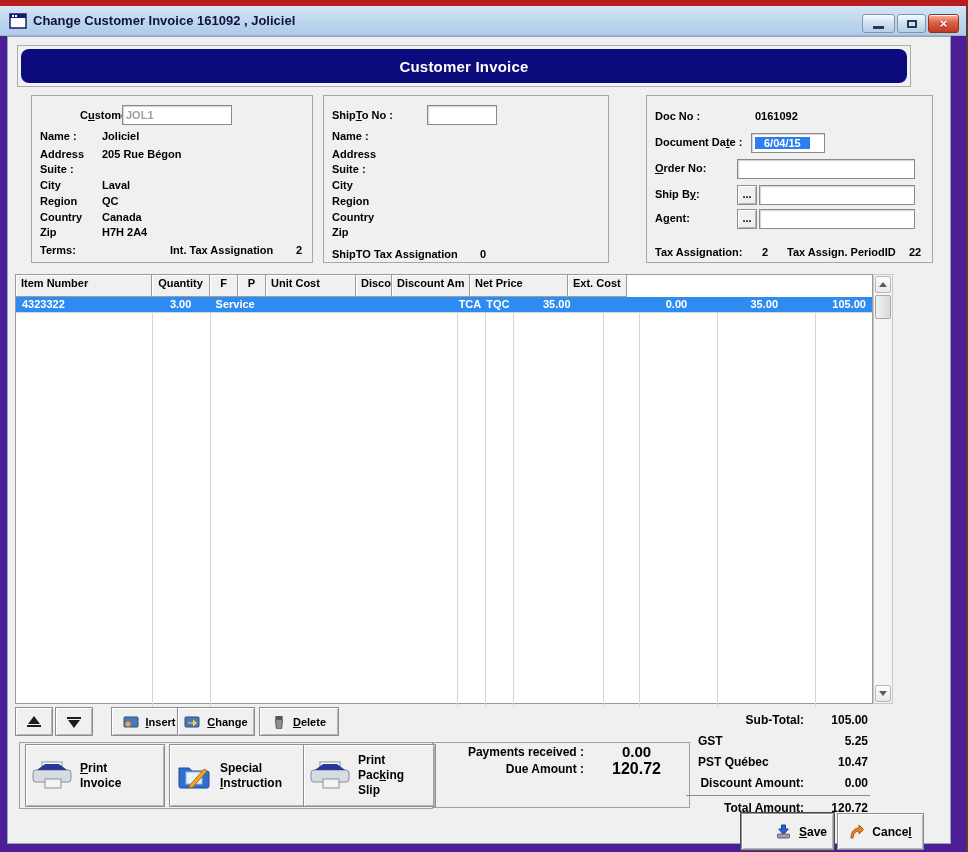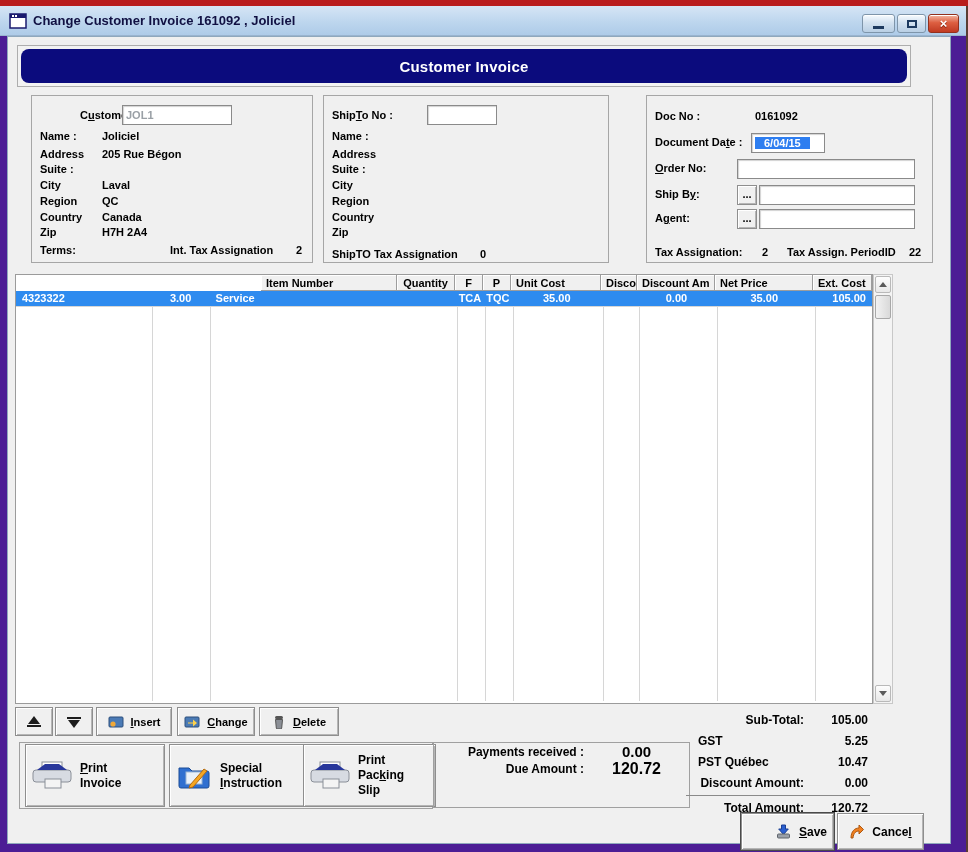--- a/index.html
+++ b/index.html
@@ -55,21 +55,21 @@
     display:flex; align-items:center; padding:0 3px; }
   .ghost-text { color:#9aa0a6; font-weight:bold; }
   .sel-text { background:#2e7ef0; color:#fff; font-weight:bold; padding:0 9px; }
   .browse-btn { position:absolute; width:20px; height:20px; background:#f0f0f0;
     border:1px solid #8e8e8e; box-shadow:inset 1px 1px 0 #fff, inset -1px -1px 0 #b5b5b5;
     font-weight:bold; font-size:11px; text-align:center; line-height:16px; cursor:default; }
 
   
   .grid { position:absolute; left:7px; top:237px; width:858px; height:430px;
     background:#fff; border:1px solid #9b9b9b; }
-  .grid-header { display:flex; height:16px;justify-content:flex-end; }
+  .grid-header { display:flex; height:22px; }
   .hcell { background:#f0f0f0; border-right:1px solid #9d9d9d; border-bottom:1px solid #9d9d9d;
     box-shadow:inset 1px 1px 0 #fff; font-size:11px; font-weight:bold;
     padding:2px 0 0 5px; white-space:nowrap; overflow:hidden; cursor:default; }
   .hc-c { text-align:center; padding-left:0; }
   .grid-body { position:relative; height:410px; }
   .vline { position:absolute; top:0; bottom:0; width:1px; background:#d6d6d6; }
   .drow { position:relative; display:flex; height:16px; color:#fff; font-weight:bold;
     font-size:11px; border-bottom:1px solid #d6d6d6; }
   .dcell { overflow:hidden; white-space:nowrap; padding-top:1px; }
   .dc-l { padding-left:6px; } .dc-c { text-align:center; } .dc-r { text-align:right; padding-right:6px; }
@@ -269,21 +269,21 @@
           <span class="mtri-up"></span>
           <span class="mbar"></span>
         </span>
     </div>
     <div class="tbtn" style="left:47px; width:38px;">
       <span class="mv-ic">
           <span class="mbar"></span>
           <span class="mtri-dn"></span>
         </span>
     </div>
-    <div class="tbtn" style="left:88px; width:76px;">
+    <div class="tbtn" style="left:103px; width:76px;">
       <svg width="16" height="12" viewBox="0 0 16 12">
           <rect x="1" y="1" width="14" height="10" rx="1" fill="#4a7ab5" stroke="#2c4f7c"></rect>
           <circle cx="5" cy="8" r="2.6" fill="#f0a838"></circle>
         </svg>
       <span><span></span><span class="u">I</span><span>nsert</span></span>
     </div>
     <div class="tbtn" style="left:169px; width:78px;">
       <svg width="16" height="12" viewBox="0 0 16 12">
           <rect x="1" y="1" width="14" height="10" rx="1" fill="#4a7ab5" stroke="#2c4f7c"></rect>
           <path d="M4 8 L9 8 L9 5 L13 8.5 L9 12 L9 9 L4 9 Z" fill="#ffd24a" transform="translate(0,-1.5)"></path>

